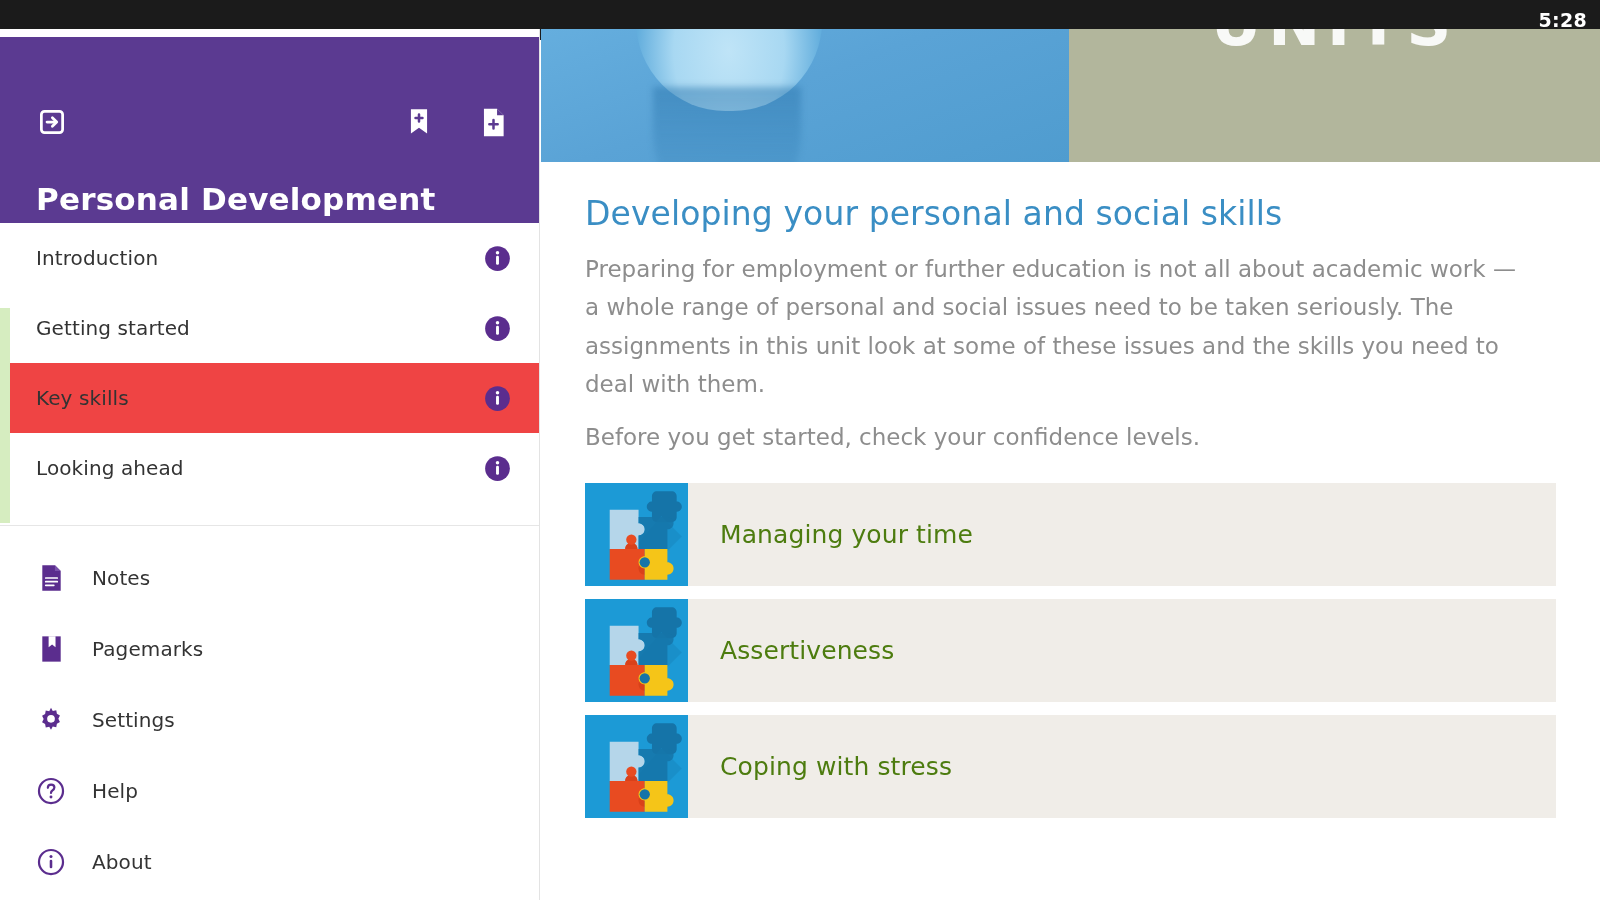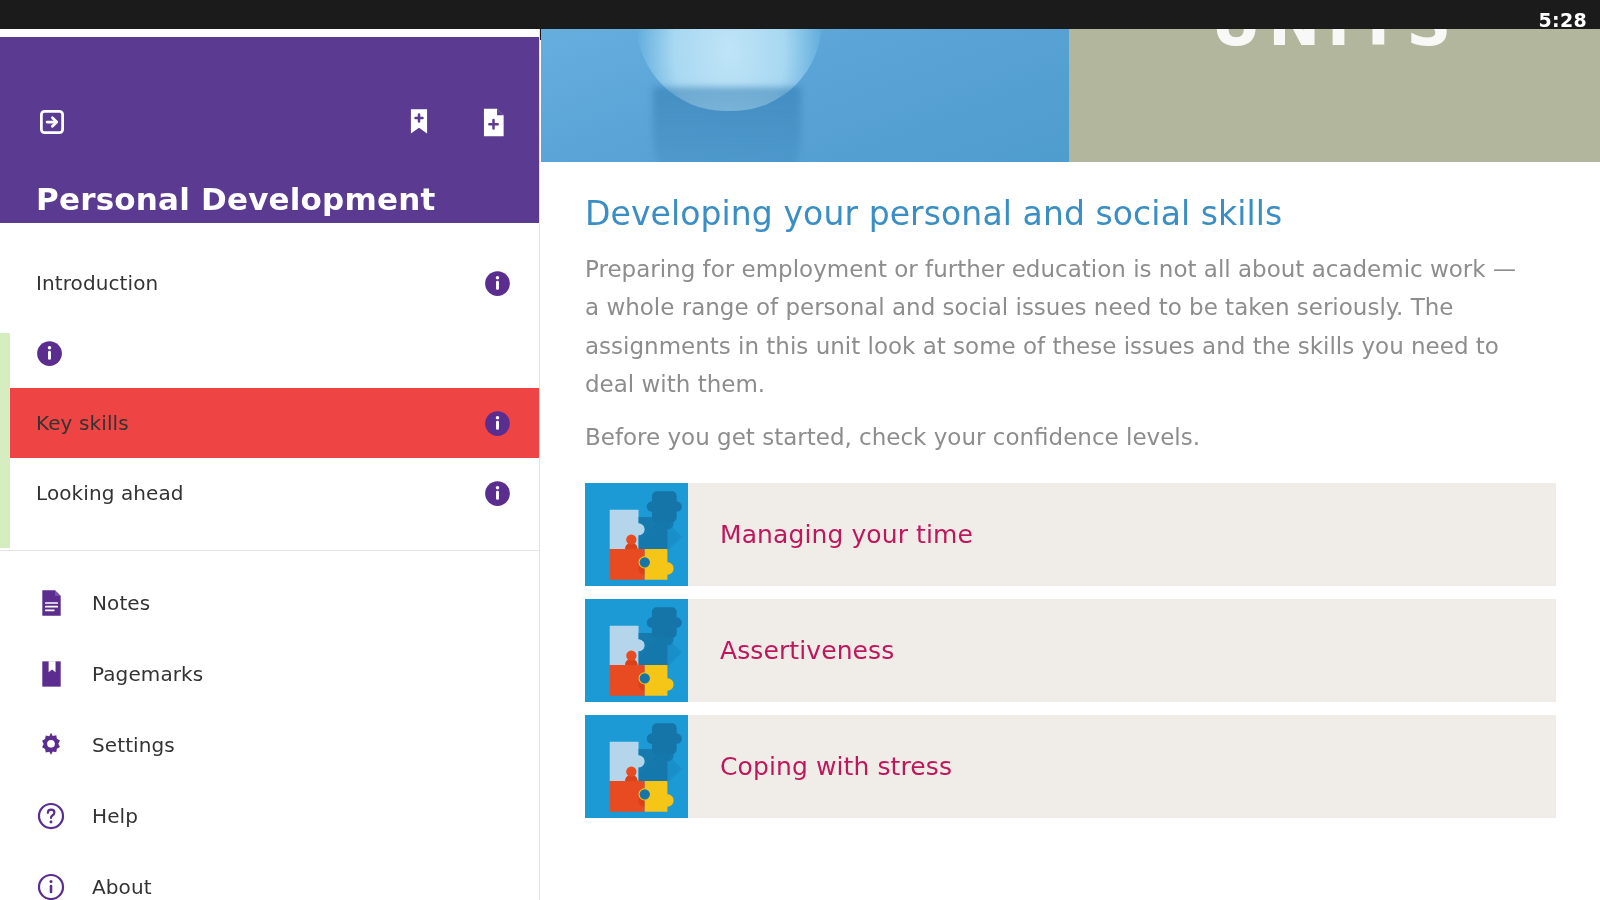--- a/index.html
+++ b/index.html
@@ -59,21 +59,21 @@
     position: absolute;
     left: 36px; top: 144px;
     color: #ffffff;
     font-size: 31px;
     font-weight: 700;
     letter-spacing: .2px;
     white-space: nowrap;
   }
 
   
-  .nav-list { position: relative; background:#fff;margin-top:25px; }
+  .nav-list { position: relative; background:#fff; }
   .nav-item {
     position: relative;
     height: 70px;
     display: flex; align-items: center;
     padding: 0 28px 0 36px;
     background: #ffffff;
     cursor: pointer;
   }
   .nav-item.selected { background: #ef4444; }
   .nav-label {
@@ -209,21 +209,21 @@
     flex: 0 0 103px;
     position: relative;
     overflow: hidden;
     background: #1c9ad6;
   }
   .activity-thumb svg { display:block; width:103px; height:103px; }
   .activity-label {
     display: flex; align-items: center;
     padding-left: 32px;
     font-size: 25px;
-    color: #be185d;
+    color: #4d7c0f;
     letter-spacing: .1px;
   }
 </style>
 </head>
 <body>
 
 <div id="app">
 
   <div class="statusbar">
     <div class="statusbar-clock">5:28</div>
@@ -272,20 +272,21 @@
         <span class="info-icon">
           <svg width="27" height="27" viewBox="0 0 24 24">
             <circle cx="12" cy="12" r="11" fill="#5b2d8e"></circle>
             <circle cx="12" cy="6.9" r="1.55" fill="#ffffff"></circle>
             <rect x="10.7" y="9.6" width="2.6" height="8" rx="1.2" fill="#ffffff"></rect>
           </svg>
         </span>
       </div>
 
       <div class="nav-item">
+        <span class="nav-label">Getting started</span>
         <span class="info-icon">
           <svg width="27" height="27" viewBox="0 0 24 24">
             <circle cx="12" cy="12" r="11" fill="#5b2d8e"></circle>
             <circle cx="12" cy="6.9" r="1.55" fill="#ffffff"></circle>
             <rect x="10.7" y="9.6" width="2.6" height="8" rx="1.2" fill="#ffffff"></rect>
           </svg>
         </span>
       </div>
 
       <div class="nav-item selected">

